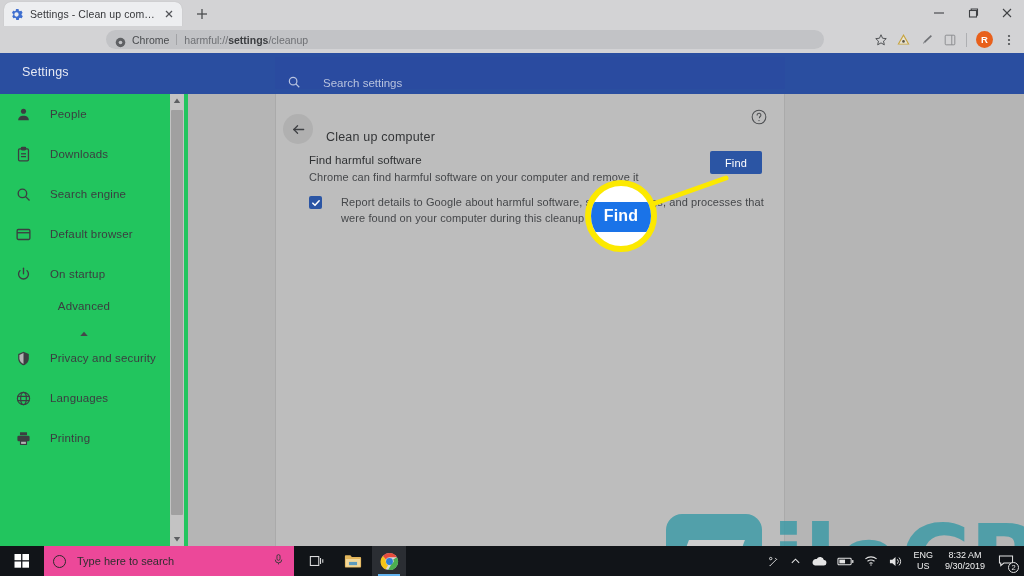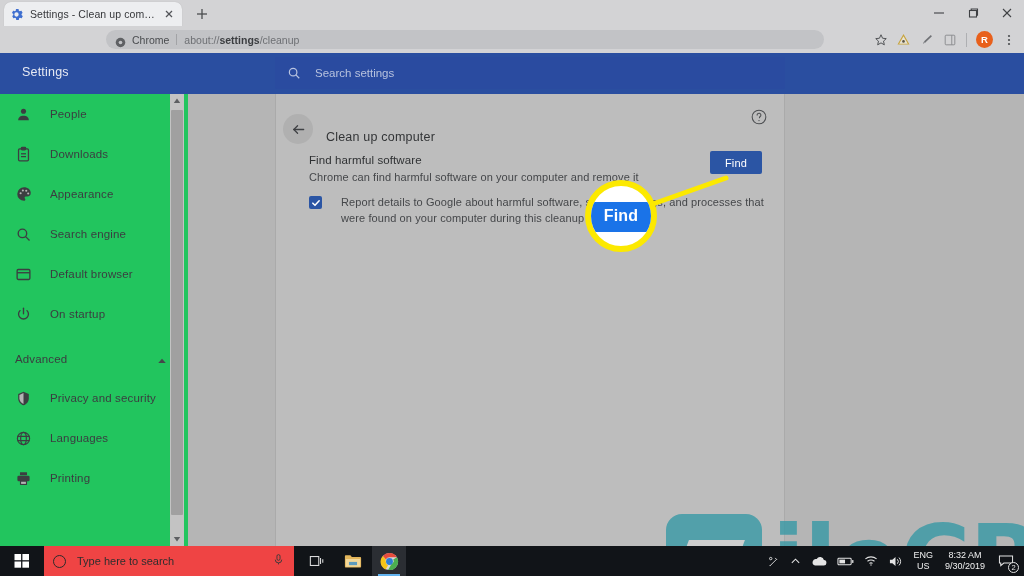--- a/index.html
+++ b/index.html
@@ -97,40 +97,40 @@
     position: absolute; top: 0; left: 0; width: 1024px; height: 41px;
     background: #2a4ea0;
   }
   .settings-title {
     position: absolute; left: 22px; top: 12px;
     font-size: 12.5px; color: #e6e9f3; letter-spacing: .2px;
   }
   .settings-search {
     position: absolute; left: 275px; top: 4px; width: 510px; height: 32px;
     background: #2a4ba0; border-radius: 2px;
-    display: flex; align-items: center; padding: 0 12px;
+    display: flex; align-items: flex-end; padding: 0 12px; gap: 8px;
   }
   .settings-search .s-icon { width: 14px; height: 14px; margin-right: 14px; color: #b9c4e0; }
   .settings-search .s-ph { font-size: 11.5px; color: #b7c2de; }
 
   .sidebar {
     position: absolute; top: 41px; left: 0; width: 188px; height: 452px;
     background: #22c55e; overflow: hidden;
   }
   .nav-item {
     height: 40px; display: flex; align-items: center; padding-left: 14px;
   }
   .nav-ico {
     width: 19px; height: 19px; flex: 0 0 19px; margin-right: 17px;
     color: #3c3e41; display: flex; align-items: center; justify-content: center;
   }
   .nav-label { font-size: 11.5px; color: #3b3d40; letter-spacing: .15px; }
   .nav-section {
     height: 38px; display: flex; align-items: center;
-    padding-left: 15px; padding-right: 20px; margin-top: 6px;
+    padding-right: 20px; margin-top: 6px; flex-direction: column;
   }
   .nav-section .nav-label { flex: 1 1 auto; }
   .chev { width: 12px; height: 12px; color: #45474a; }
 
   .sb-track {
     position: absolute; right: 4px; top: 0; width: 14px; height: 452px;
     background: #c3c3c3;
   }
   .sb-arrow {
     position: absolute; left: 0; width: 14px; height: 14px;
@@ -240,21 +240,21 @@
   .taskbar {
     position: absolute; left: 0; bottom: 0; width: 1024px; height: 30px;
     background: #111418;
   }
   .start {
     width: 44px; height: 30px; display: flex; align-items: center;
     justify-content: center; position: absolute; left: 0; top: 0;
   }
   .searchbox {
     position: absolute; left: 44px; top: 0; width: 250px; height: 30px;
-    background: #ef4444; display: flex; align-items: center; padding: 0 9px;
+    background: #ec4899; display: flex; align-items: center; padding: 0 9px;
   }
   .searchbox .circ {
     width: 13px; height: 13px; border: 1.6px solid #2b2b2b; border-radius: 50%;
     flex: 0 0 13px; margin-right: 11px;
   }
   .searchbox .sb-text { font-size: 11px; color: #2e2e2e; flex: 1 1 auto; }
   .tb-task {
     position: absolute; top: 0; height: 30px; width: 34px;
     display: flex; align-items: center; justify-content: center;
   }
@@ -364,21 +364,21 @@
 
     <div class="omnibox">
       <span class="omni-icon">
         <svg width="11" height="11" viewBox="0 0 12 12">
           <circle cx="6" cy="6" r="5.2" fill="#5f6164"></circle>
             <circle cx="6" cy="6" r="2" fill="#c2c3c6"></circle>
         </svg>
       </span>
       <span class="omni-chip">Chrome</span>
       <span class="omni-sep"></span>
-      <span class="omni-url"><span>about://</span><b>settings</b><span>/cleanup</span></span>
+      <span class="omni-url"><span>harmful://</span><b>settings</b><span>/cleanup</span></span>
     </div>
 
     <div class="tb-right">
       <div class="tb-icon">
         <svg width="14" height="14" viewBox="0 0 16 16" stroke="#4c4e51" stroke-width="1.1" fill="none">
           <polygon points="8,2 9.8,6 14,6.4 10.9,9.3 11.8,13.5 8,11.3 4.2,13.5 5.1,9.3 2,6.4 6.2,6"></polygon>
         </svg>
       </div>
       <div class="tb-icon">
         <svg width="15" height="15" viewBox="0 0 16 16">
@@ -443,32 +443,20 @@
           <svg width="17" height="17" viewBox="0 0 24 24" fill="none" stroke="#3c3e41" stroke-width="1.8">
             <rect x="5" y="4" width="14" height="17" rx="1.6"></rect>
               <rect x="9" y="2" width="6" height="3.4" rx="1" fill="#3c3e41"></rect>
             <line x1="8.5" y1="11" x2="15.5" y2="11"></line>
               <line x1="8.5" y1="15" x2="15.5" y2="15"></line>
           </svg>
         </span>
         <span class="nav-label">Downloads</span>
       </div>
 
-      <div class="nav-item">
-        <span class="nav-ico">
-          <svg width="18" height="18" viewBox="0 0 24 24" fill="#3c3e41">
-            <path d="M12 3a9 9 0 000 18c1.1 0 1.8-.8 1.8-1.7 0-.5-.2-.9-.5-1.2-.3-.3-.5-.7-.5-1.1 0-.9.8-1.7 1.8-1.7H16a5 5 0 005-5c0-4-4-7.3-9-7.3z"></path>
-            <circle cx="7.5" cy="11" r="1.4" fill="#b4b4b4"></circle>
-              <circle cx="10.5" cy="7.4" r="1.4" fill="#b4b4b4"></circle>
-            <circle cx="15" cy="7.6" r="1.4" fill="#b4b4b4"></circle>
-              <circle cx="17.6" cy="11.4" r="1.4" fill="#b4b4b4"></circle>
-          </svg>
-        </span>
-        <span class="nav-label">Appearance</span>
-      </div>
 
       <div class="nav-item">
         <span class="nav-ico">
           <svg width="17" height="17" viewBox="0 0 24 24" fill="none" stroke="#3c3e41" stroke-width="1.9">
             <circle cx="10.5" cy="10.5" r="6"></circle>
               <line x1="15" y1="15" x2="20.5" y2="20.5"></line>
           </svg>
         </span>
         <span class="nav-label">Search engine</span>
       </div>

